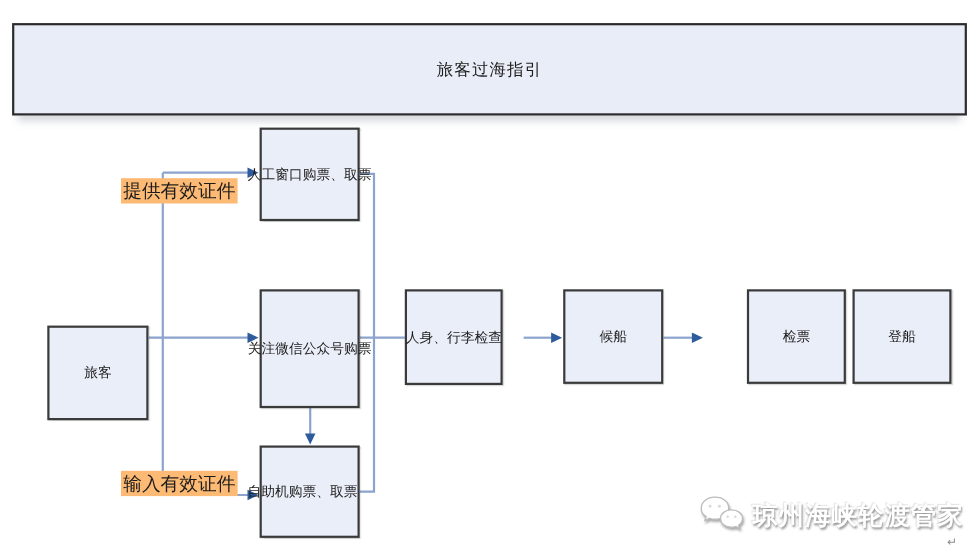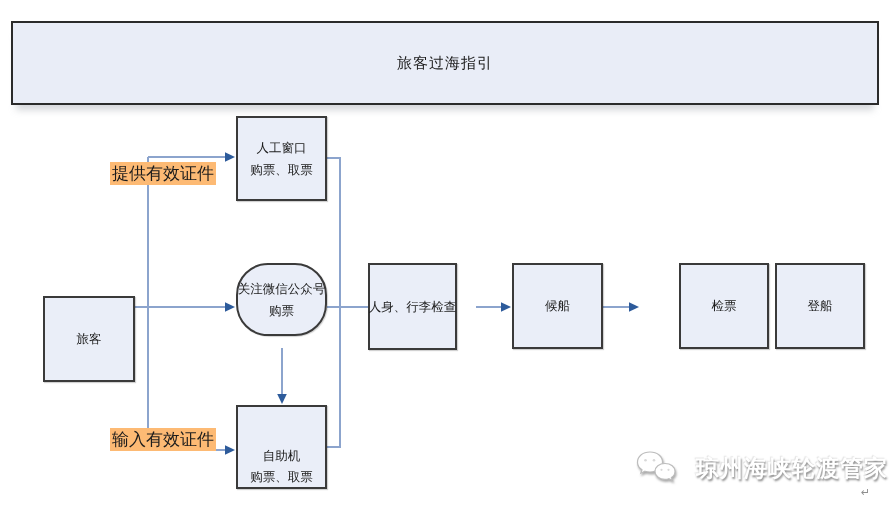--- a/index.html
+++ b/index.html
@@ -31,33 +31,33 @@
     box-shadow: 0 10px 7px -5px rgba(150,155,165,0.40);
     margin-top: 12px;
   }
   
   .box {
     position: absolute;
     background: var(--box-fill, #eaeef8);
     border: 2px solid var(--box-border, #3a3a3a);
     box-shadow: 1px 1px 1px rgba(0,0,0,0.18);
     display: flex;
-    flex-direction: column;
+    flex-direction: row;
     align-items: center;
     justify-content: center;
     font-size: 12.5px;
     line-height: 1.7;
     color: var(--text, #1c1c1c);
     text-align: center;
     box-sizing: border-box;
   }
   .box .line { white-space: nowrap; display: block; }
   #box-passenger     { left: 43px;  top: 264px; width: 92px; height: 86px; margin-top: 32px; }
   #box-manual-window { left: 236px; top: 116px; width: 91px; height: 85px; }
-  #box-wechat        { left: 236px; top: 263px; width: 91px; height: 73px; border-radius: 32px; }
+  #box-wechat        { left: 236px; top: 263px; width: 91px; height: 108px; }
   #box-self-service  { left: 236px; top: 405px; width: 91px; height: 84px; justify-content: flex-end; }
   #box-inspection    { left: 368px; top: 263px; width: 89px; height: 87px; }
   #box-waiting       { left: 512px; top: 263px; width: 91px; height: 86px; }
   #box-ticket-check  { left: 640px; top: 263px; width: 90px; height: 86px; margin-left: 39px; }
   #box-boarding      { left: 763px; top: 263px; width: 90px; height: 86px; margin-left: 12px; }
 
   
   #connectors {
     position: absolute;
     left: 0; top: 0;
@@ -85,21 +85,21 @@
   }
   #label-provide-id { left: 110px; top: 162px; }
   #label-input-id   { left: 110px; top: 428px; text-align: right; }
 
   
   .watermark {
     position: absolute;
     left: 636px; top: 450px;
     display: flex;
     align-items: center;
-    gap: 20px;
+    gap: 8px;
   }
   .watermark-text {
     font-family: "DejaVu Sans", "Liberation Sans", sans-serif;
     font-weight: bold;
     font-size: 23px;
     letter-spacing: 1px;
     color: #ffffff;
     text-shadow: 1px 2px 2px rgba(140,140,140,0.95), -1px -1px 1px rgba(225,225,225,0.9);
     white-space: nowrap;
   }

